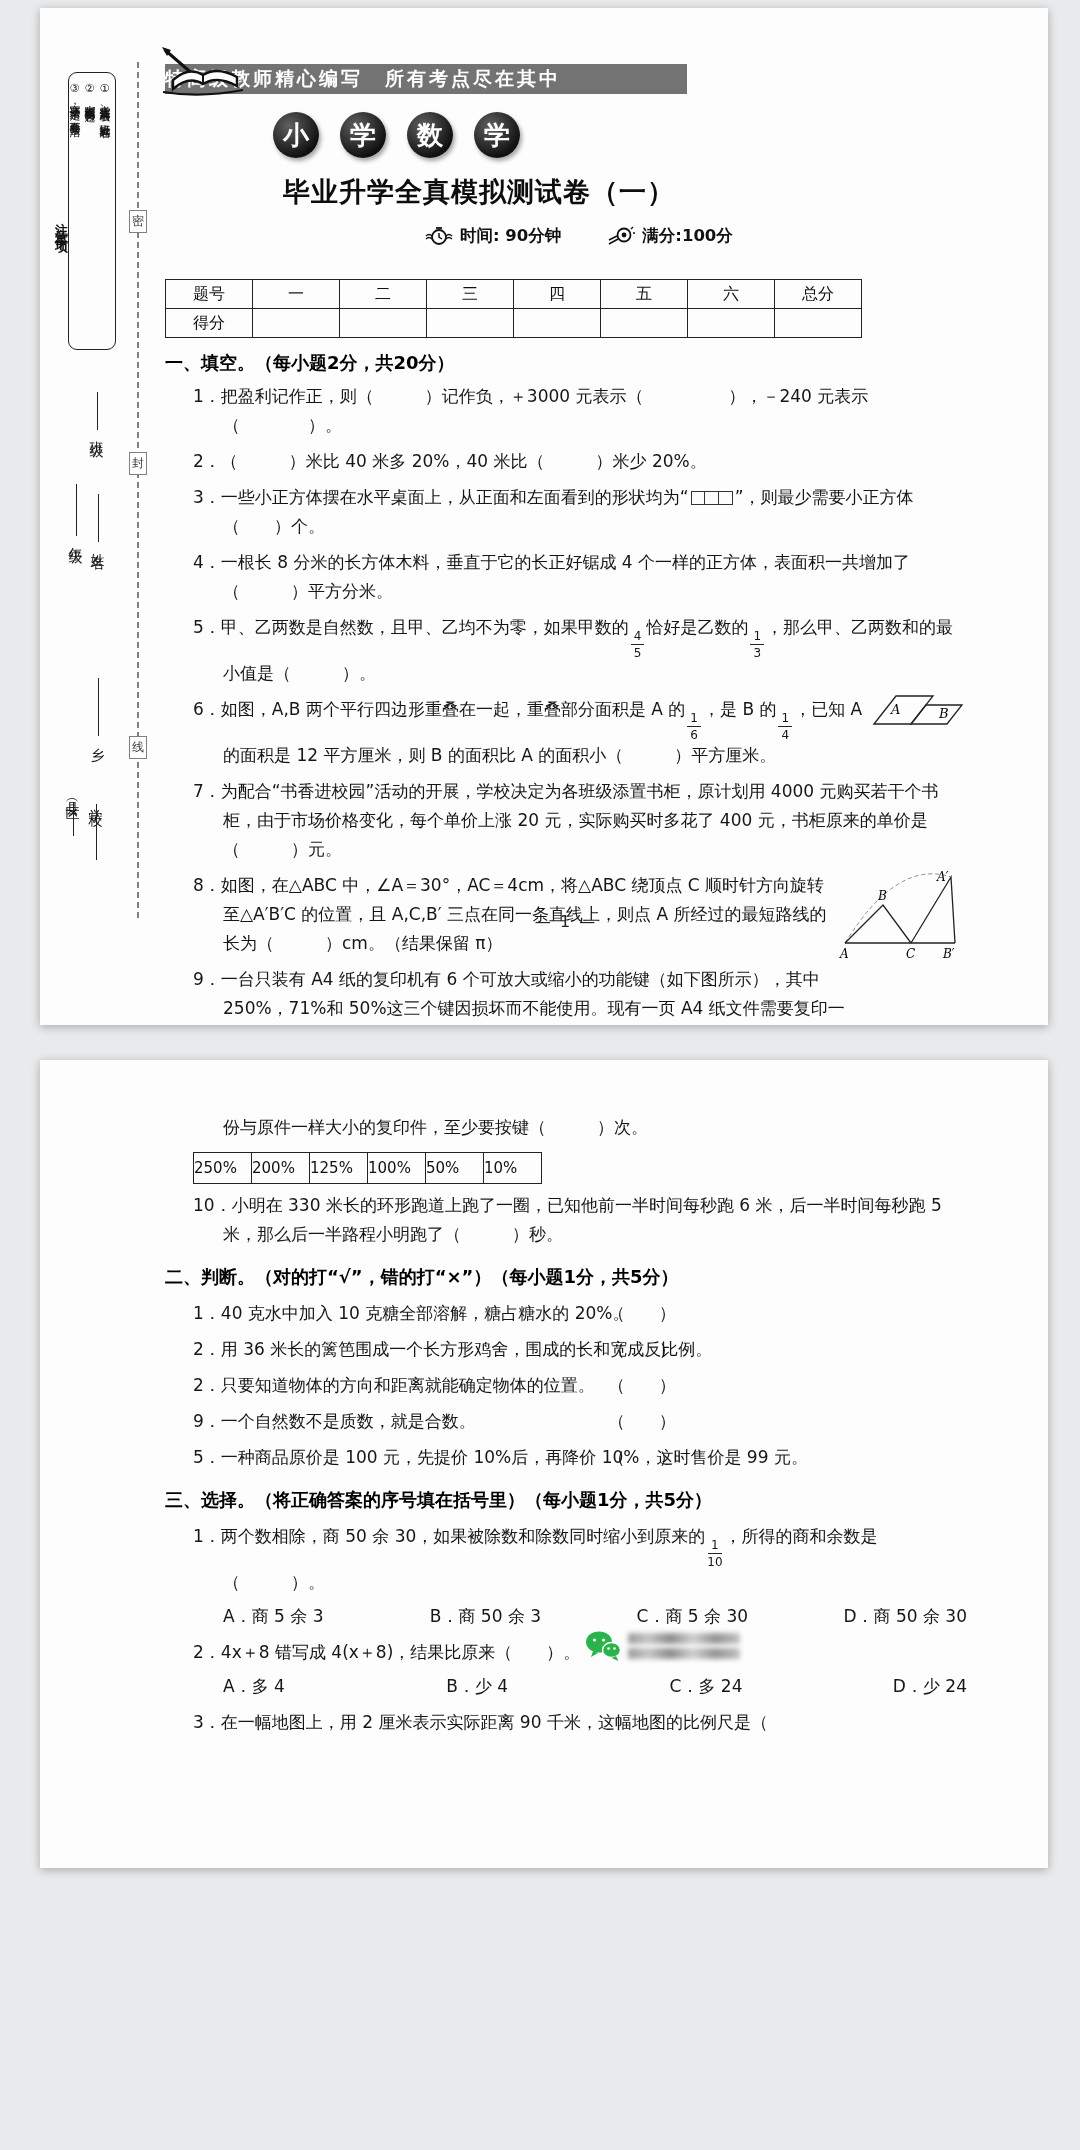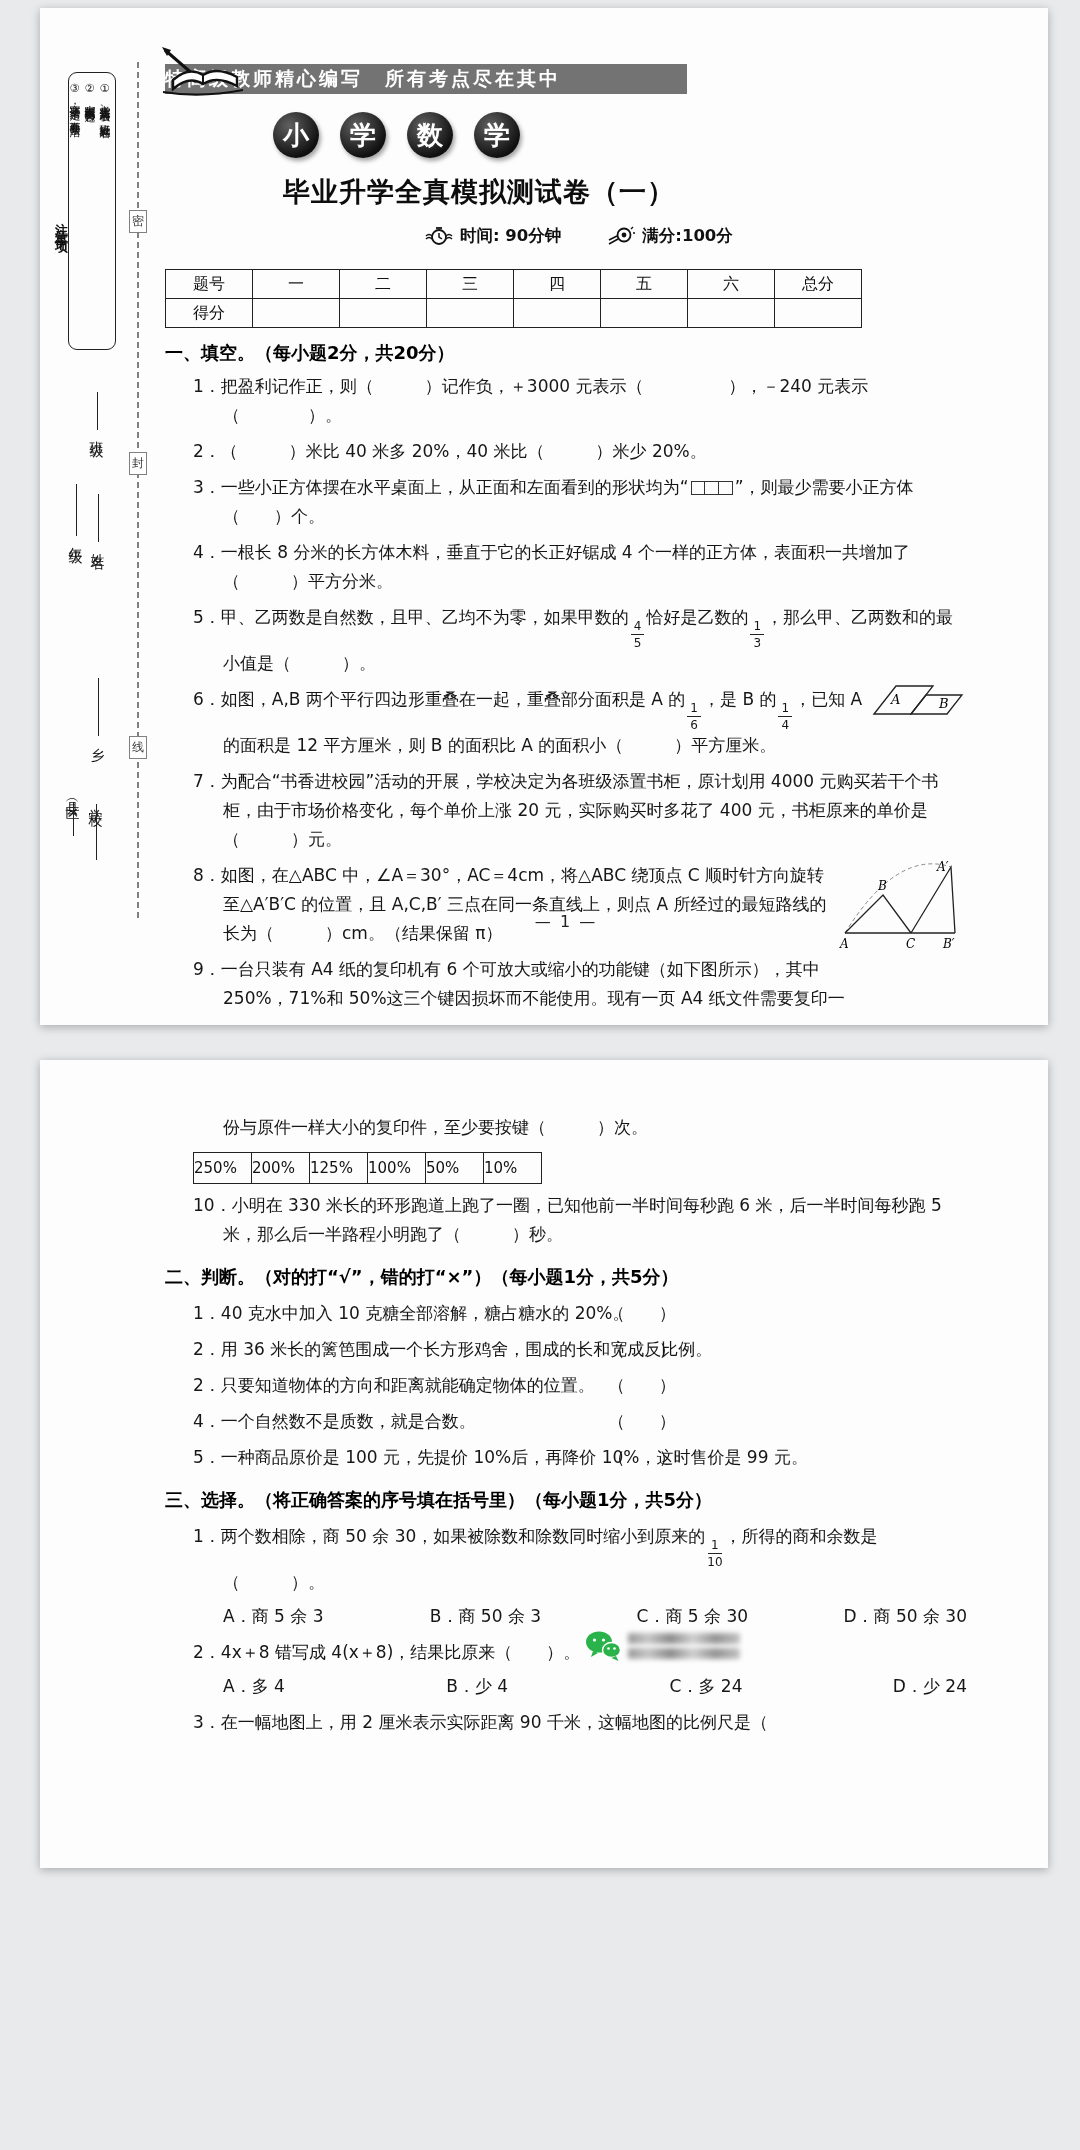--- a/index.html
+++ b/index.html
@@ -62,21 +62,21 @@
     width:46px;height:46px;border-radius:50%;
     background:radial-gradient(circle at 35% 30%, #606060, #101010 72%);
     color:#fff;display:flex;align-items:center;justify-content:center;
     font-size:26px;font-weight:bold;box-shadow:2px 3px 4px rgba(0,0,0,.35);
   }
   .subtitle{margin:16px 0 0 118px;font-size:27px;font-weight:bold;letter-spacing:1px;color:#0d0d0d;}
   .meta{display:flex;align-items:center;margin:15px 0 0 260px;font-size:16.5px;font-weight:bold;color:#111;}
   .meta .micon{margin-right:7px;display:inline-flex;}
   .meta .gap{width:46px;}
 
-  .score-table{border-collapse:collapse;margin-top:22px;}
+  .score-table{border-collapse:collapse;margin-top:32px;}
   .score-table td{
     border:1.5px solid #222;width:87px;height:29px;
     text-align:center;font-size:16px;color:#111;
   }
 
   .sec{margin-top:13px;font-size:18px;font-weight:bold;color:#000;}
   .qlist{margin-top:1px;}
   .q{margin:7px 0 0 28px;padding-left:30px;text-indent:-30px;font-size:17px;line-height:29px;}
 
   .frac{
@@ -316,21 +316,21 @@
     </div>
     <div class="ji">
       <span>2．用 36 米长的篱笆围成一个长方形鸡舍，围成的长和宽成反比例。</span>
       <span class="ans">（　　）</span>
     </div>
     <div class="ji">
       <span>2．只要知道物体的方向和距离就能确定物体的位置。</span>
       <span class="ans">（　　）</span>
     </div>
     <div class="ji">
-      <span>4．一个自然数不是质数，就是合数。</span>
+      <span>9．一个自然数不是质数，就是合数。</span>
       <span class="ans">（　　）</span>
     </div>
     <div class="ji">
       <span>5．一种商品原价是 100 元，先提价 10%后，再降价 10%，这时售价是 99 元。</span>
       <span class="ans">（　　）</span>
     </div>
 
     <div class="sec">
       <span>三、选择。</span><span>（将正确答案的序号填在括号里）（每小题1分，共5分）</span>
     </div>

